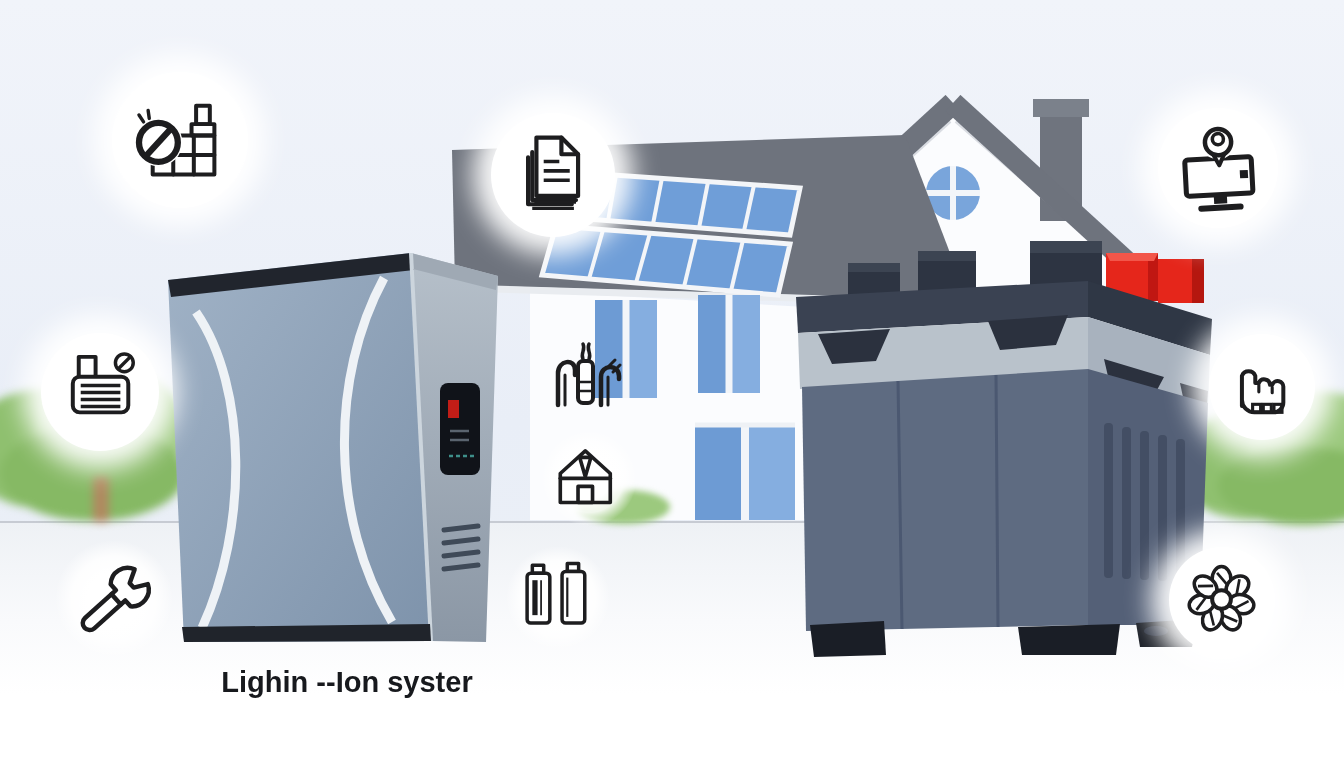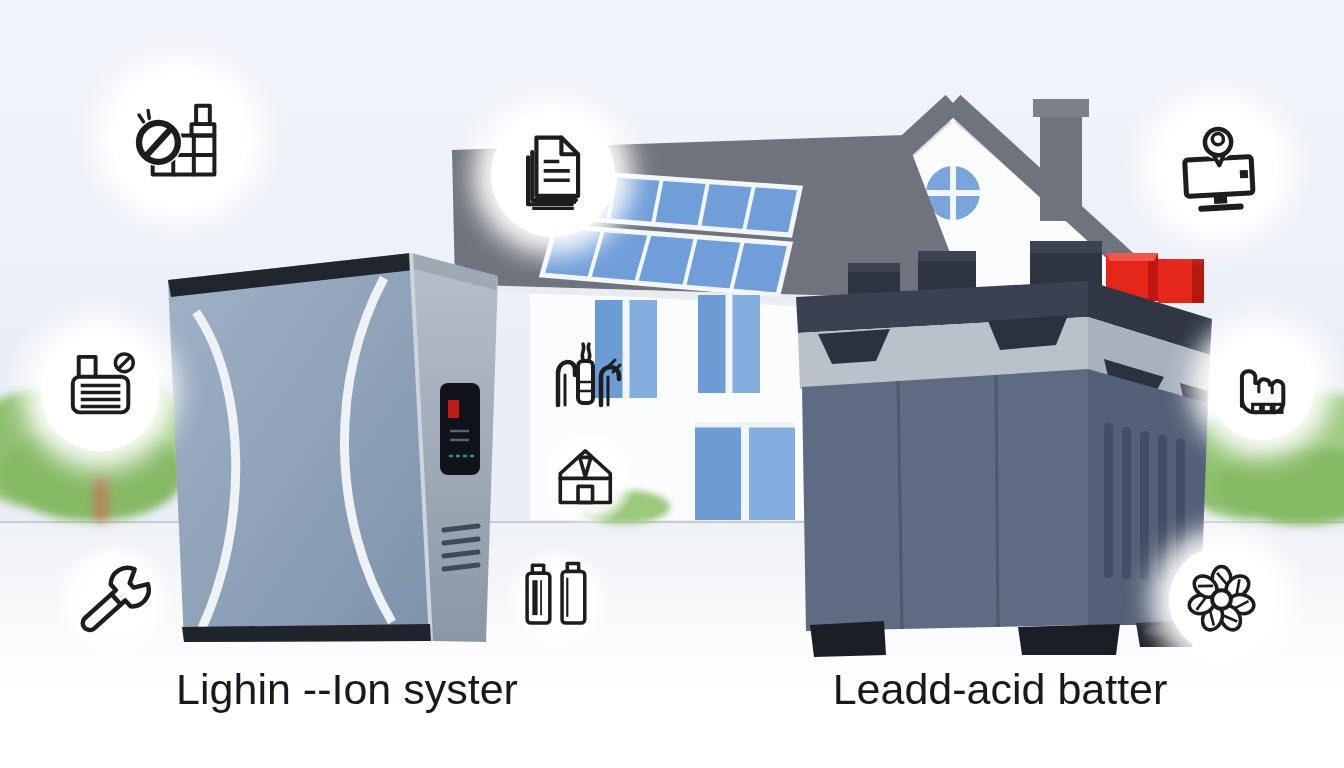--- a/index.html
+++ b/index.html
@@ -11,21 +11,21 @@
          box-shadow:0 0 26px 18px rgba(255,255,255,0.95);
          display:flex;align-items:center;justify-content:center;}
   .glowbadge{position:absolute;border-radius:50%;
          background:radial-gradient(closest-side,#fff 45%,rgba(255,255,255,.85) 72%,rgba(255,255,255,0) 100%);
          display:flex;align-items:center;justify-content:center;}
   .badge svg,.glowbadge svg{width:84%;height:84%;display:block;}
   .blur4{filter:blur(4px);}
   .blur3{filter:blur(3px);}
   .blob{position:absolute;border-radius:50%;}
   .label{position:absolute;width:500px;text-align:center;
-         font-size:43px;font-weight:normal;color:#17191d;letter-spacing:0px;line-height:1;}
+         font-size:29px;font-weight:bold;color:#17191d;letter-spacing:0px;line-height:1;}
 </style>
 </head>
 <body>
 
 <div class="scene">
 
   <div class="abs" style="left:0;top:523px;width:1344px;height:245px;
               background:linear-gradient(180deg,#eef1f5 0%,#f9fafc 40%,#ffffff 70%);"></div>
   <div class="abs" style="left:0;top:521px;width:1344px;height:2px;background:#c7cbd3;"></div>
 
@@ -331,15 +331,14 @@
         <g transform="rotate(309 50 50)">
             <ellipse cx="50" cy="27" rx="10.5" ry="14" fill="#fff" stroke="#1d1d1f" stroke-width="4"></ellipse>
             <path d="M45,20 L56,33" stroke="#1d1d1f" stroke-width="3"></path>
           </g>
         <circle cx="50" cy="50" r="10.5" fill="#fff" stroke="#1d1d1f" stroke-width="4.5"></circle>
       </g>
     </svg>
   </div>
 
   <div class="label" style="left:97px;top:668px;">Lighin --Ion syster</div>
-  <div class="label" style="left:750px;top:668px;">Leadd-acid batter</div>
 
 </div>
 
 </body></html>

